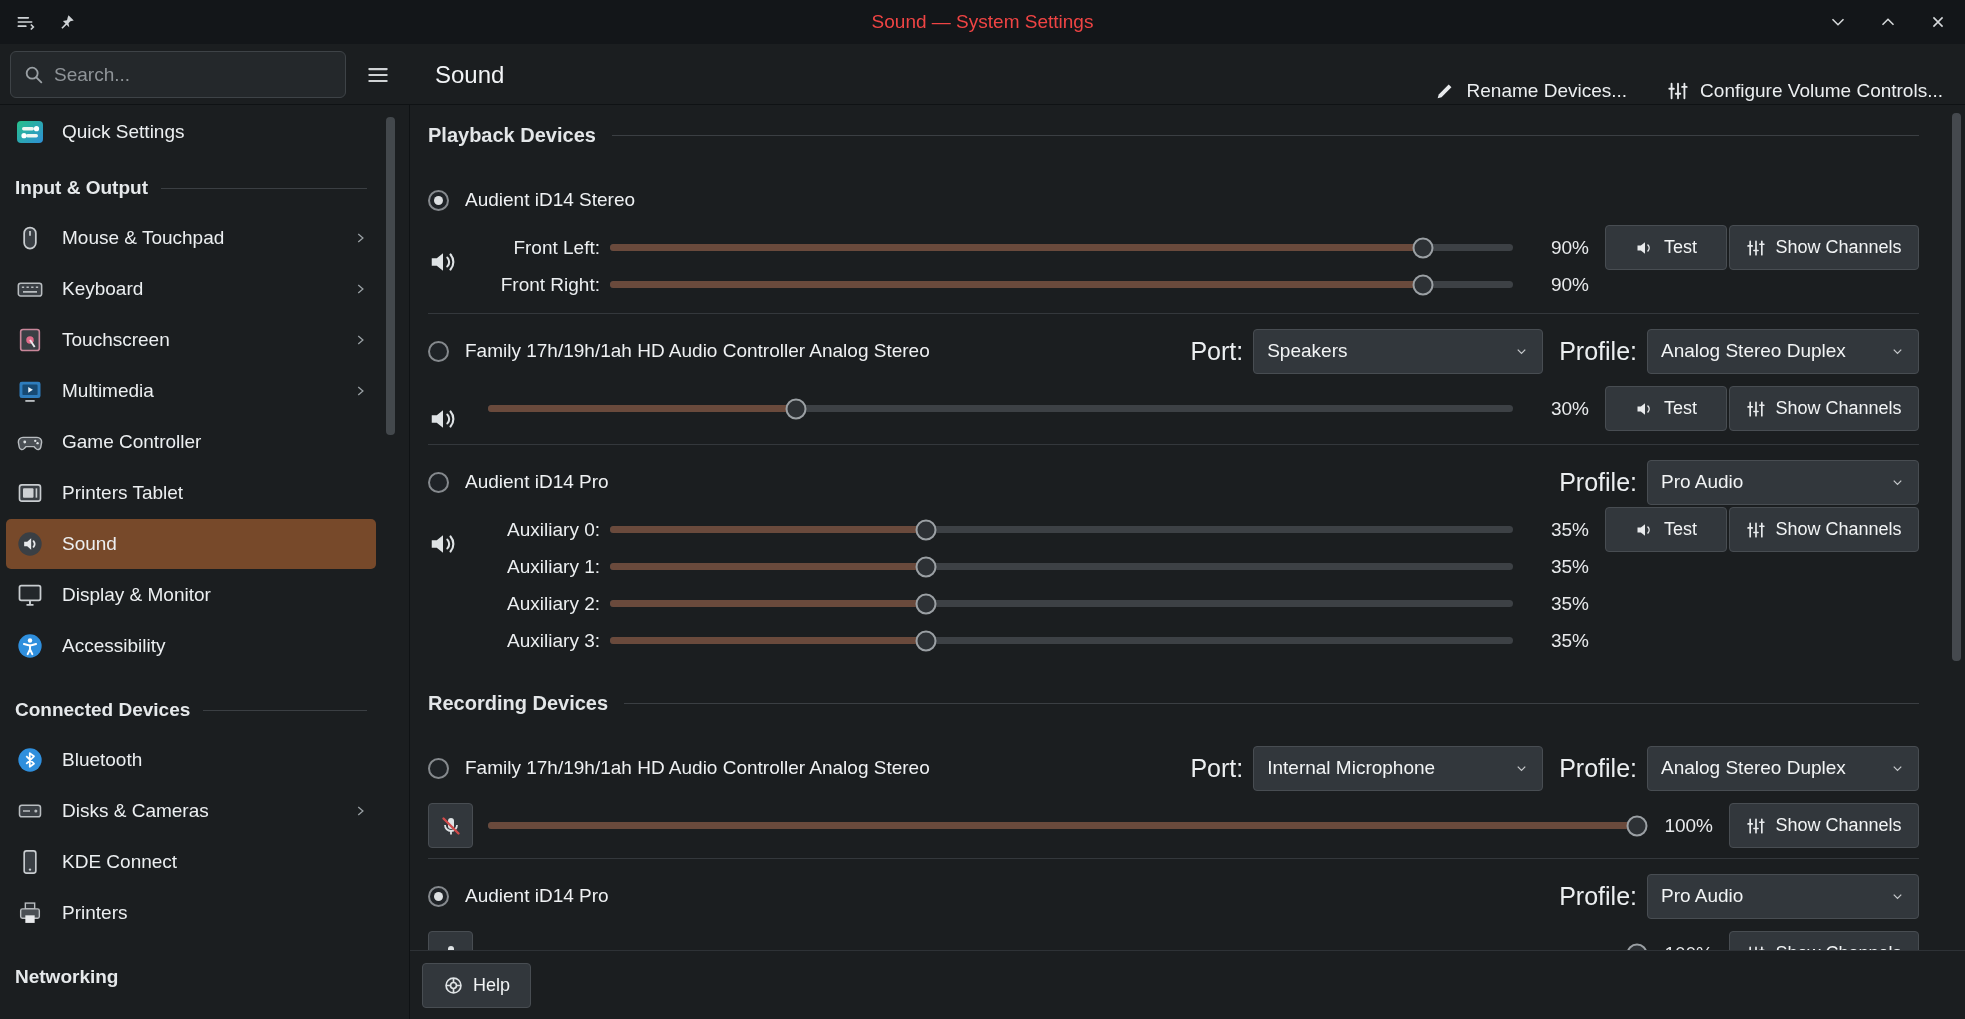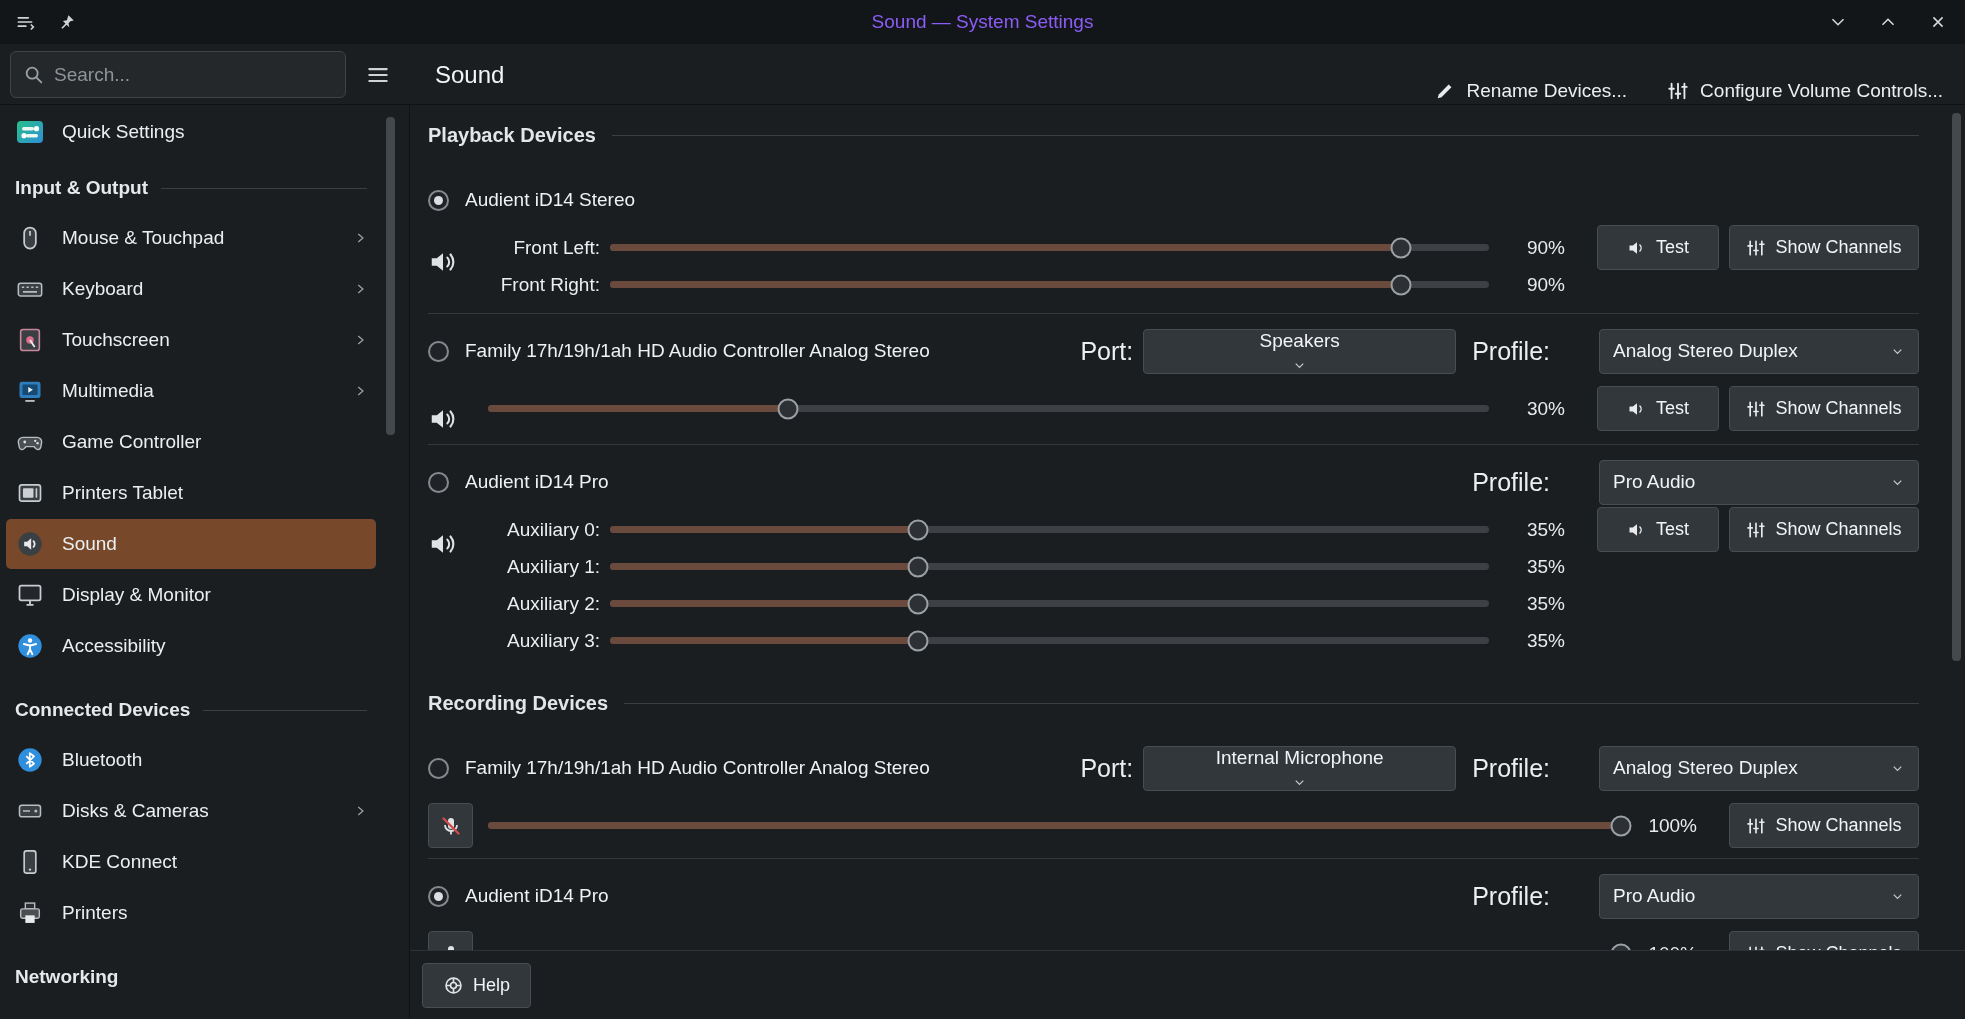--- a/index.html
+++ b/index.html
@@ -3,21 +3,21 @@
 <meta charset="utf-8">
 <style>
   * { box-sizing: border-box; margin: 0; padding: 0; }
   html,body { width:1965px; height:1019px; overflow:hidden; }
   body { background:#1b1e20; font-family:"Liberation Sans", sans-serif; color:#eceff1; position:relative; }
   svg { display:block; }
 
   
   .titlebar { position:absolute; top:0; left:0; right:0; height:44px; background:#131619; display:flex; align-items:center; }
   .tb-left { position:absolute; left:12px; top:0; height:44px; display:flex; align-items:center; gap:16px; }
-  .tb-title { width:100%; text-align:center; font-size:19px; color:#8b5cf6; }
+  .tb-title { width:100%; text-align:center; font-size:19px; color:#ef4444; }
   .tb-controls { position:absolute; right:14px; top:0; height:44px; display:flex; align-items:center; gap:24px; }
   .tb-ctl { width:26px; height:26px; display:flex; align-items:center; justify-content:center; cursor:default; }
 
   
   .toolbar { position:absolute; top:44px; left:0; right:0; height:61px; background:#1b1e20; border-bottom:1px solid #0f1214; }
   .search { position:absolute; left:10px; top:7px; width:336px; height:47px; background:#24282b; border:1px solid #3e4347; border-radius:6px; display:flex; align-items:center; padding:0 12px; gap:9px; }
   .search input { flex:1; background:transparent; border:none; outline:none; color:#eceff1; font-size:19px; font-family:inherit; min-width:0; }
   .search input::placeholder { color:#8f9498; }
   .hamburger { position:absolute; left:356px; top:7px; width:44px; height:47px; display:flex; align-items:center; justify-content:center; }
   .page-title { position:absolute; left:435px; top:0; height:61px; display:flex; align-items:center; font-size:24px; color:#f2f4f6; }
@@ -56,37 +56,37 @@
   .dev-row.mt18 { margin-top:18px; }
   .dev-row.mt6 { margin-top:6px; }
   .dev-name { font-size:19px; color:#eff1f3; }
   .spacer { flex:1; }
   .fieldlabel { font-size:25px; margin-right:-6px; }
 
   .radio { width:21px; height:21px; border-radius:50%; border:2px solid #85898d; background:#1f2327; position:relative; flex:0 0 auto; }
   .radio.sel::after { content:""; position:absolute; inset:4px; border-radius:50%; background:#dcdfe1; }
 
   .dropdown { height:45px; background:#32373c; border:1px solid #484d52; border-radius:4px; display:flex; align-items:center; justify-content:space-between; padding:0 13px; font-size:19px; color:#f2f4f5; }
-  .w264 { width:313px;flex-direction:column; } .w320 { width:320px;margin-left:39px; }
+  .w264 { width:290px; } .w320 { width:272px; }
 
   .btn { height:45px; background:#32373c; border:1px solid #484d52; border-radius:4px; color:#f2f4f5; font-size:18px; font-family:inherit; display:flex; align-items:center; justify-content:center; gap:9px; }
   .test-btn { width:122px; }
   .chan-btn { width:190px; }
   .help-btn { padding:0 20px; }
   .mute-btn { width:45px; height:45px; padding:0; }
 
   .channels { display:flex; margin-top:2px; }
   .icon-col { width:60px; flex:0 0 auto; }
   .icon-col .spk { margin-top:3px; margin-left:2px; }
   .rows { flex:1; min-width:0; }
   .ch-row { display:flex; align-items:center; height:37px; }
   .ch-row.tall { height:45px; }
   .ch-label { width:112px; text-align:right; margin-right:10px; font-size:19px; flex:0 0 auto; color:#eceff1; }
   .ch-pct { width:64px; text-align:right; margin-left:12px; font-size:19px; flex:0 0 auto; color:#e8eaec; }
-  .btn-col { display:flex; gap:10px; margin-left:32px; align-self:flex-start; margin-top:-4px; }
+  .btn-col { display:flex; gap:2px; margin-left:16px; align-self:flex-start; margin-top:-4px; }
   .btn-col.rec { margin-top:0; }
 
   .slider { flex:1; height:24px; position:relative; }
   .slider .track { position:absolute; left:0; right:0; top:50%; height:7px; margin-top:-3.5px; background:#3d4145; border-radius:4px; }
   .slider .fill { position:absolute; left:0; width:var(--val,0%); top:50%; height:7px; margin-top:-3.5px; background:#6a4a3c; border-radius:4px; }
   .slider .handle { position:absolute; left:var(--val,0%); top:50%; transform:translate(-50%,-50%); width:21px; height:21px; border-radius:50%; background:#2d3135; border:2px solid #9ba0a4; }
 </style>
 </head>
 <body>
 

